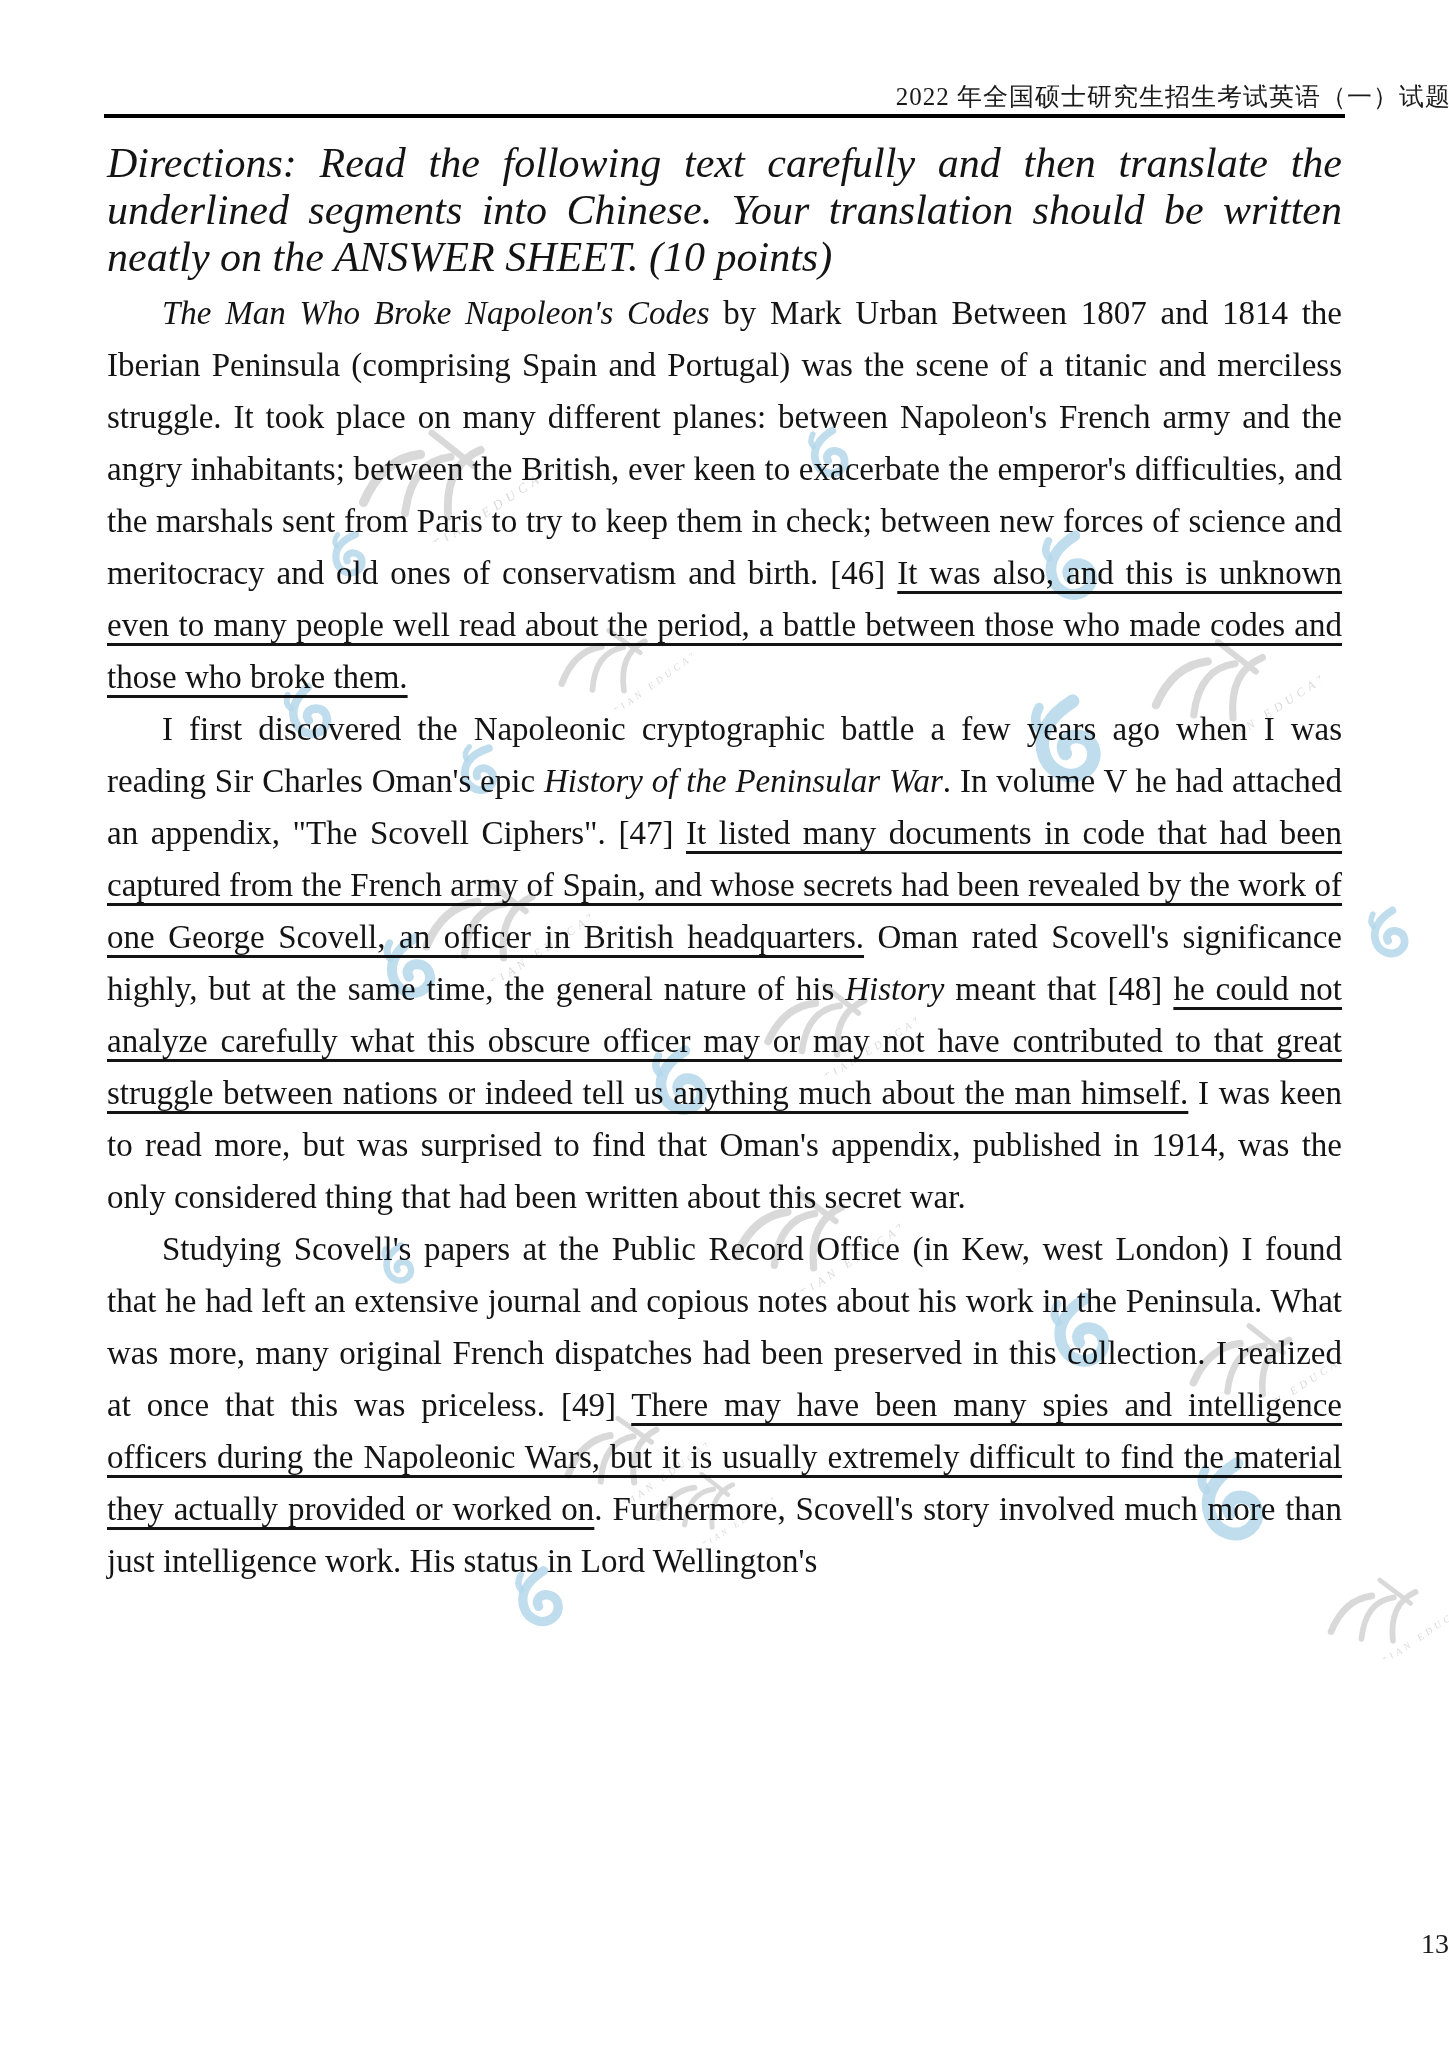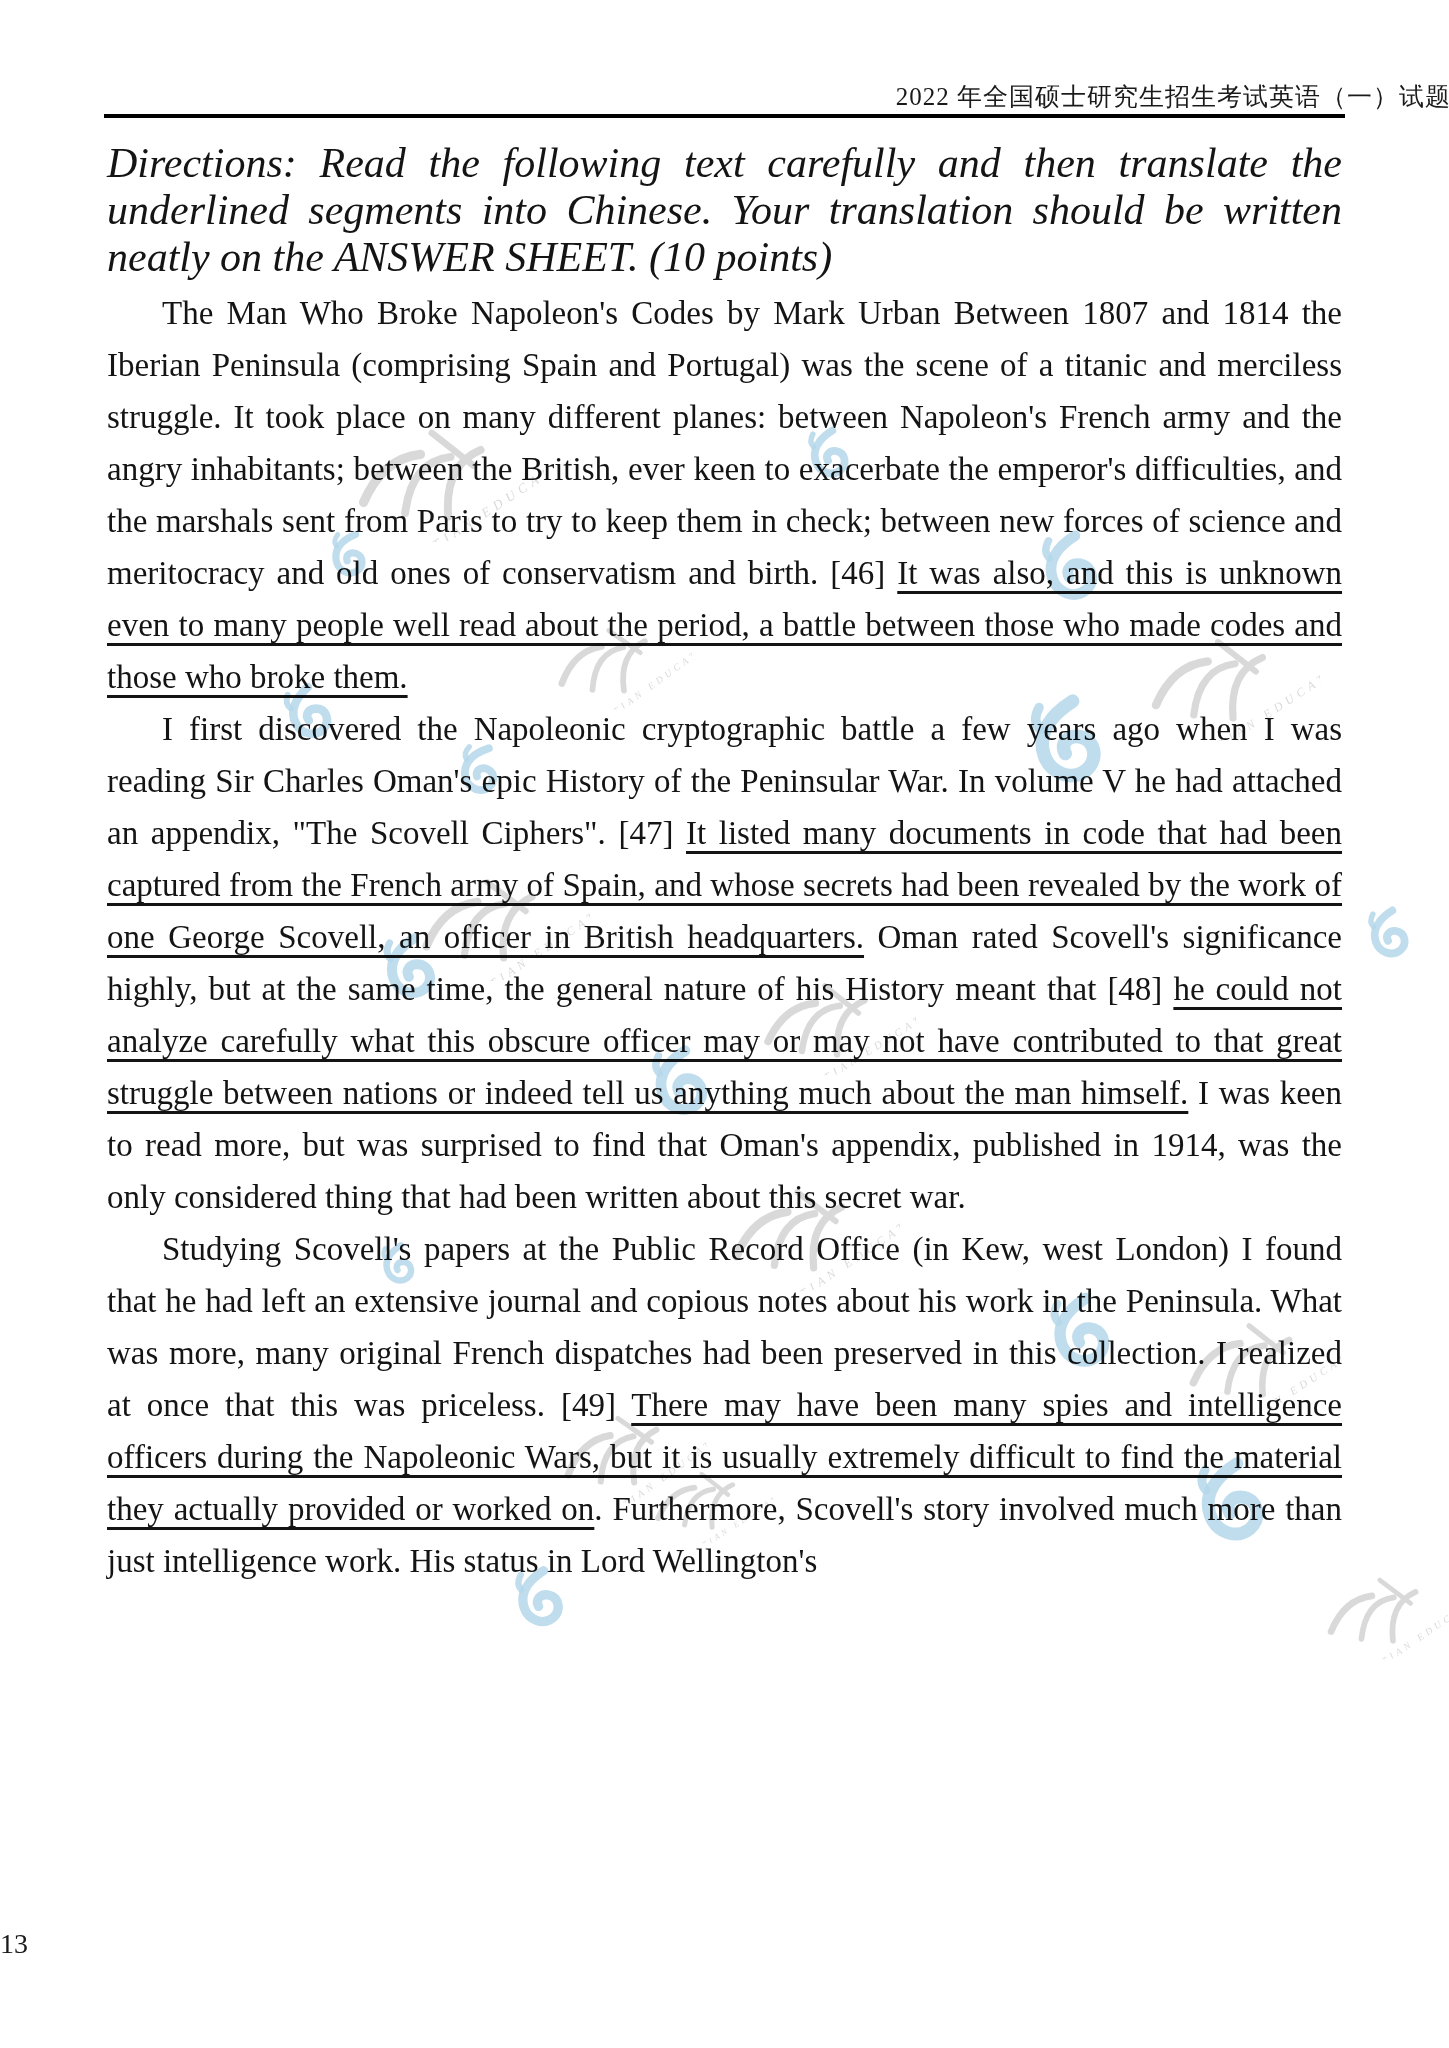--- a/index.html
+++ b/index.html
@@ -28,29 +28,29 @@
     font-family:"Liberation Serif","DejaVu Serif",serif;
   }
   .directions{
     font-style:italic;font-size:42px;line-height:47px;
     text-align:justify;margin:0 0 6px 0;
   }
   .para{
     font-size:33px;line-height:52px;text-align:justify;
     text-indent:55px;margin:0;
   }
-  .seg-italic{}
+  .seg-italic{font-style:italic;}
   .seg-underline{
     text-decoration:underline;
     text-decoration-thickness:2.5px;
     text-underline-offset:7px;
   }
   .page-number{
     position:absolute;bottom:88px;left:0;width:100%;
-    text-align:left;font-size:28px;color:#1a1a1a;
+    text-align:right;font-size:28px;color:#1a1a1a;
   }
   .watermark-layer{
     position:absolute;inset:0;pointer-events:none;
     mix-blend-mode:multiply;z-index:5;
   }
   .wm{position:absolute;}
 </style>
 </head>
 <body>
 

